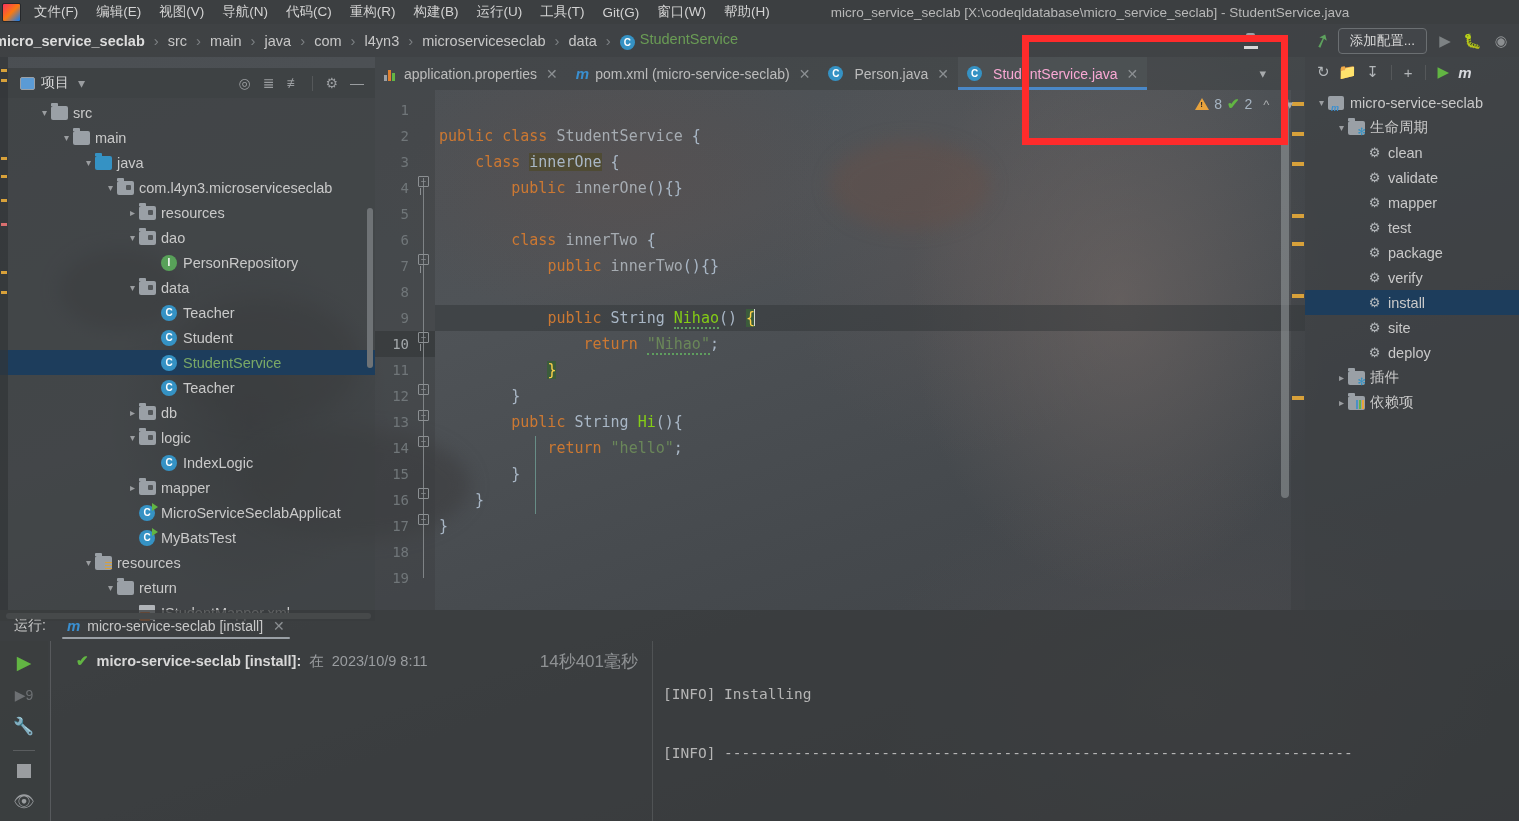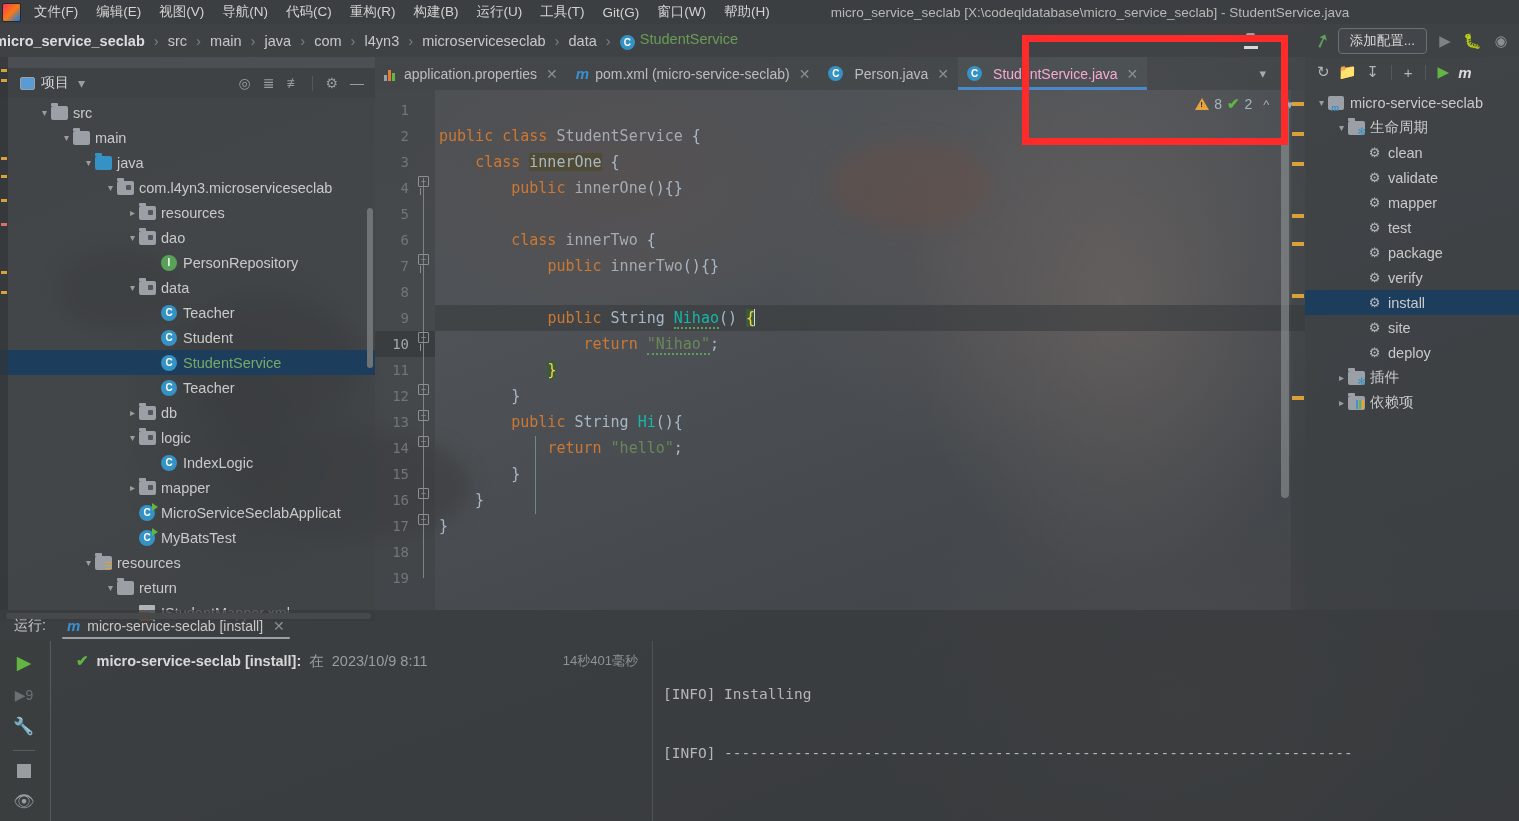--- a/index.html
+++ b/index.html
@@ -219,21 +219,21 @@
 
   .code {
     flex: 1; padding-top: 7px; position: relative; overflow: hidden;
     font-family: "DejaVu Sans Mono", monospace; font-size: 15px;
   }
   .cl { height: 26px; line-height: 26px; white-space: pre; color: #a9b7c6; padding-left: 4px; }
   .cl.cur { background: rgba(50,53,55,0.5); }
   .kw { color: #cc7832; }
   .str { color: #6a8759; }
   .cls { color: #a6acb2; }
-  .mth { color: #14b8a6; }
+  .mth { color: #84cc16; }
   .ident-hl { background: #4f4b34; }
   .brace-hl { background: #3b5c3b; color: #ffd24a; }
   .squig { border-bottom: 2px dotted #5f9e5f; }
   .caret {
     display: inline-block; width: 1px; height: 17px; background: #d6d6d6;
     vertical-align: -3px; margin-left: -1px;
   }
   .indent-guide {
     position: absolute; width: 1px; background: rgba(140,220,200,0.45);
   }
@@ -317,21 +317,21 @@
   }
   .tree-pane .vline { position:absolute; left: 2px; top: 0; bottom: 0; width: 1px; background: rgba(95,98,100,0.8); }
   .build-row {
     display: flex; align-items: center; gap: 8px; padding-left: 28px;
     font-size: 14.5px; height: 24px;
   }
   .ok-mark { color: #62b543; font-size: 15px; font-weight: bold; }
   .b-name { font-weight: bold; color: #d8d8d8; }
   .b-at { color: #9a9da0; }
   .b-time { color: #9a9da0; }
-  .b-dur { margin-left: auto; padding-right: 14px; color: #8f9294; font-size: 13px; }
+  .b-dur { margin-left: auto; padding-right: 14px; color: #8f9294; font-size: 17px; }
   .console {
     flex: 1; padding: 8px 0 0 10px; overflow: hidden;
     font-family: "DejaVu Sans Mono", monospace; font-size: 14.5px; color: #b5b5b5;
     white-space: pre;
   }
   .console .ln { height: 27px; line-height: 27px; }
   .console a { color: #5a9fd4; text-decoration: underline; }
 
   
   .annot {

